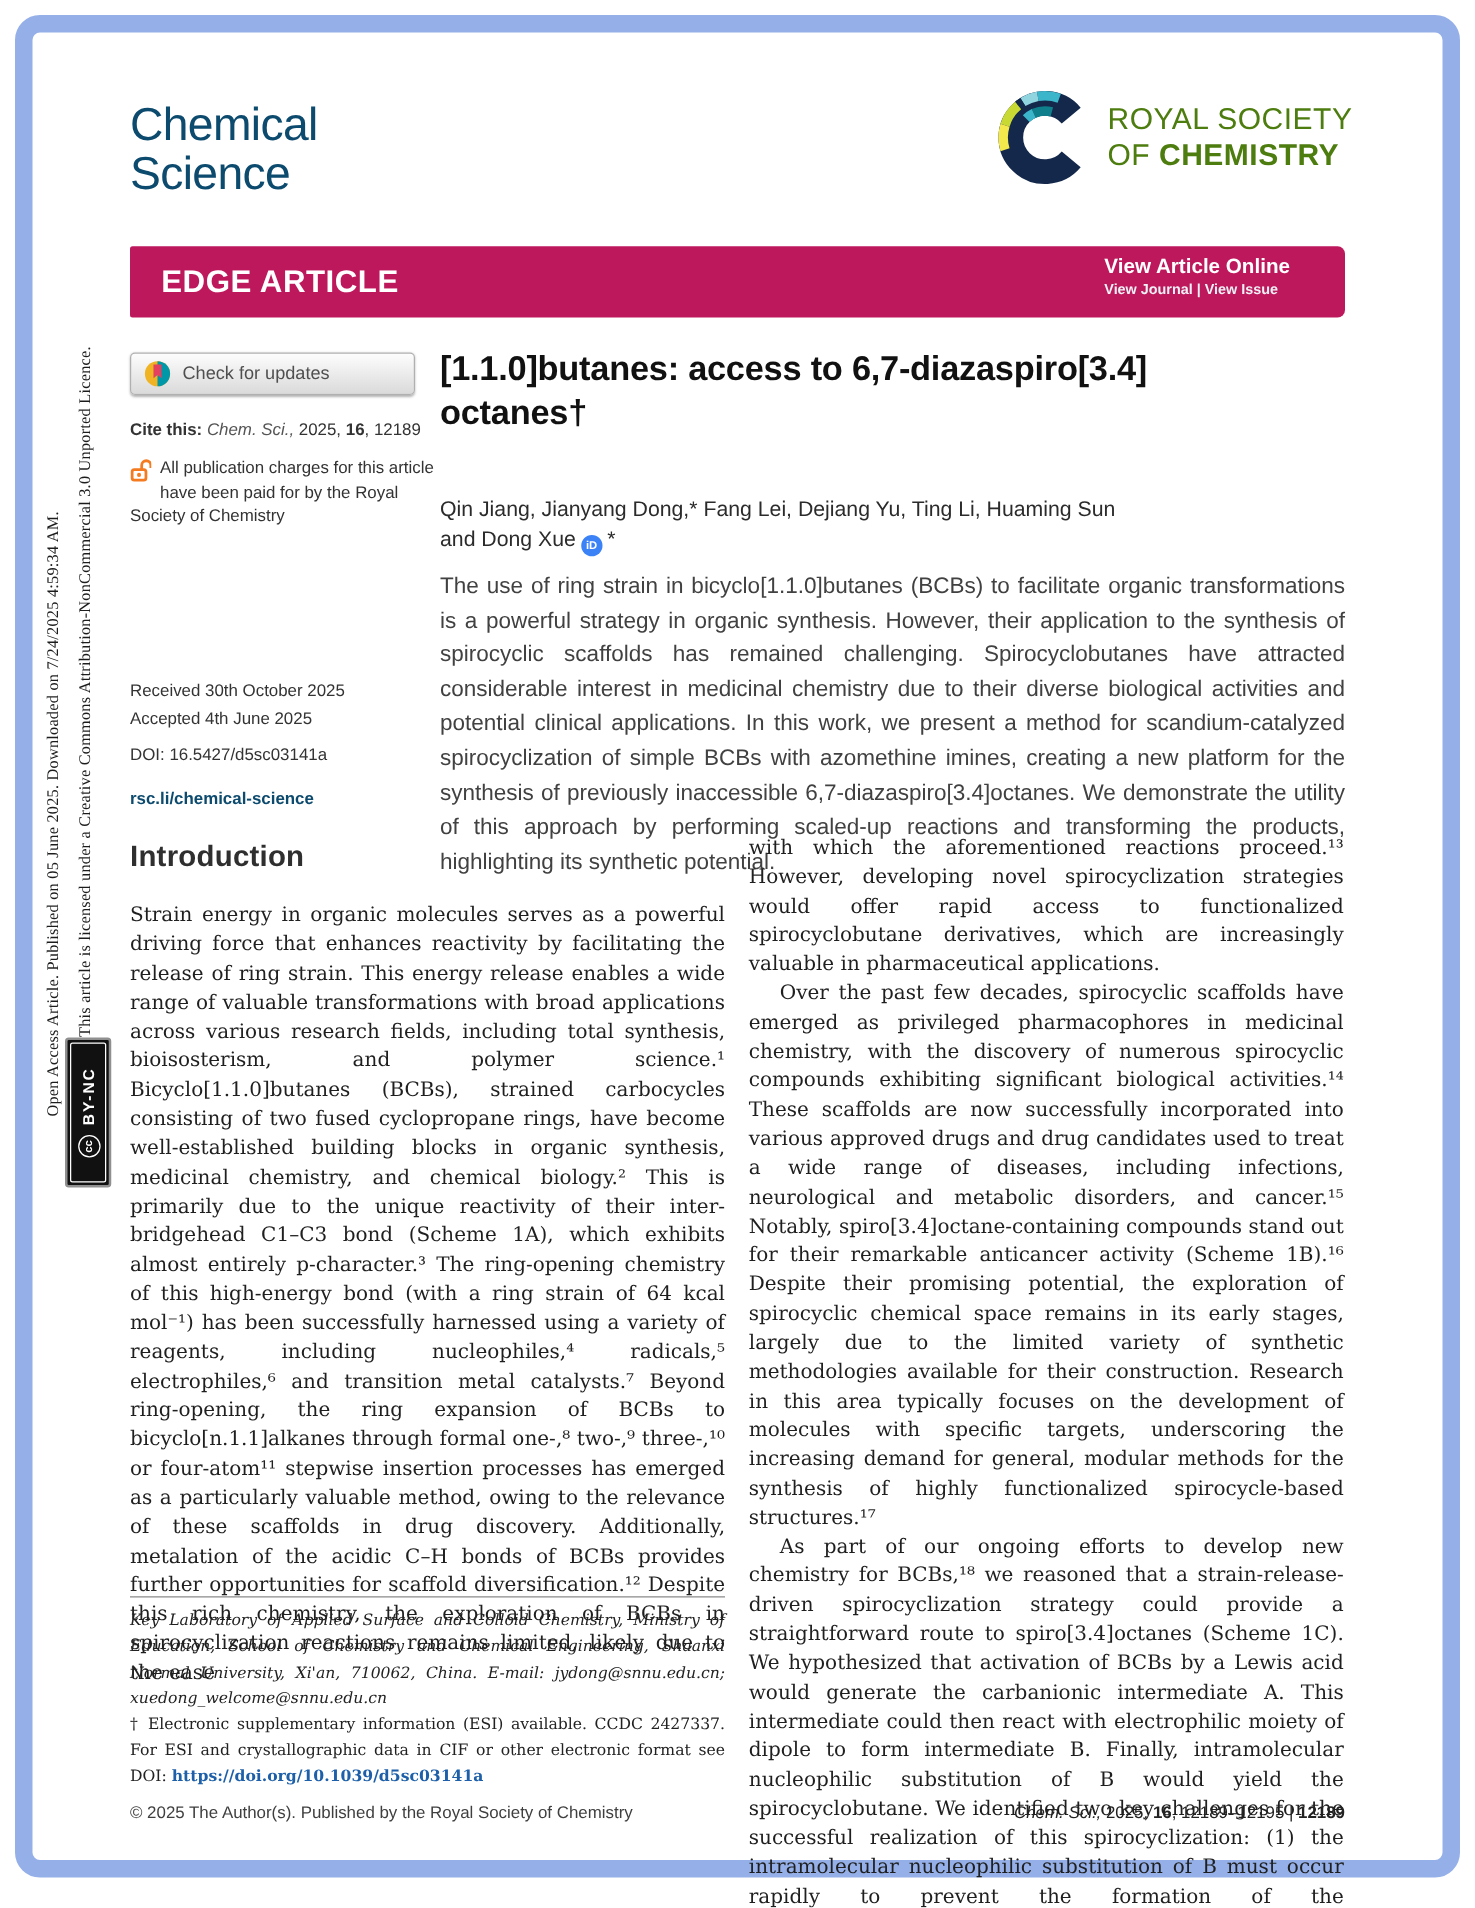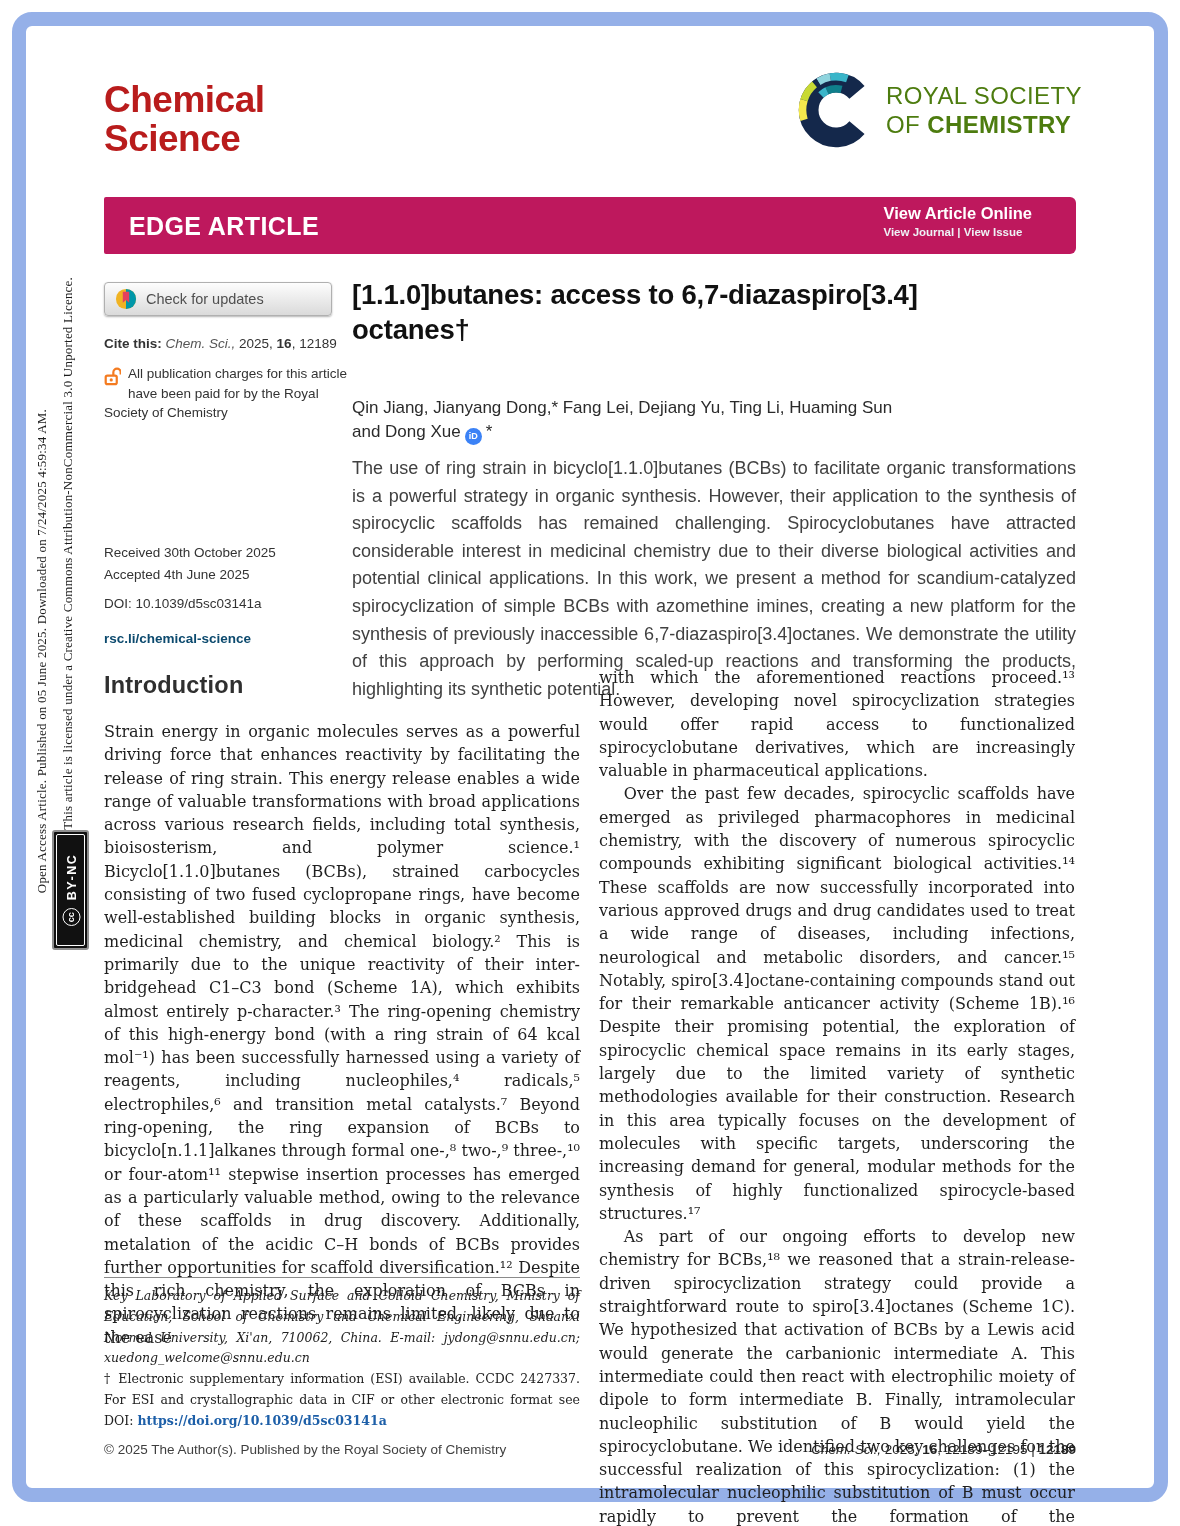--- a/index.html
+++ b/index.html
@@ -37,21 +37,21 @@
   }
   .cc-circle {
     display: inline-block; width: 18px; height: 18px; border: 1.5px solid #fff; border-radius: 50%;
     color: #fff; font-size: 9px; font-weight: 700; line-height: 15px; text-align: center;
   }
   .cc-text { color: #fff; font-weight: 700; font-size: 12.5px; letter-spacing: 1.5px; }
 
   
   .journal-logo {
     position: absolute; left: 104px; top: 80px;
-    font-size: 37px; line-height: 39px; font-weight: 700; color: #b91c1c; letter-spacing: -0.5px;
+    font-size: 37px; line-height: 39px; font-weight: 400; color: #0c4a6e; letter-spacing: -0.5px;
   }
   .rsc-logo { position: absolute; left: 798px; top: 72px; display: flex; gap: 12px; }
   .rsc-c { width: 76px; height: 76px; }
   .rsc-word { padding-top: 9px; font-size: 24px; line-height: 29px; color: #4d7c0f; letter-spacing: 0.4px; }
   .rsc-word b { font-weight: 700; }
 
   .banner {
     position: absolute; left: 104px; top: 197px; width: 972px; height: 57px;
     background: #be185d; border-radius: 2px 6px 6px 2px;
   }
@@ -188,21 +188,21 @@
   <svg class="oa-icon" width="17" height="21" viewBox="0 0 20 24">
     <rect x="2" y="11" width="13" height="10" rx="2" fill="none" stroke="#f47b20" stroke-width="2.6"></rect>
     <circle cx="8.5" cy="16" r="1.9" fill="#f47b20"></circle>
     <path d="M11 11 V7 a4.3 4.3 0 0 1 8.6 0 V9.5" fill="none" stroke="#f47b20" stroke-width="2.6"></path>
   </svg>
   <span>All publication charges for this article have been paid for by the Royal Society of Chemistry</span>
 </p>
 
 <p class="meta-text received">Received 30th October 2025</p>
 <p class="meta-text accepted">Accepted 4th June 2025</p>
-<p class="meta-text doi-line"><span>DOI: </span><span class="doi-val">10.1039/d5sc03141a</span></p>
+<p class="meta-text doi-line"><span>DOI: </span><span class="doi-val">16.5427/d5sc03141a</span></p>
 <p class="meta-text rsc-url">rsc.li/chemical-science</p>
 
 <div class="title-block">
   <div>[1.1.0]butanes: access to 6,7-diazaspiro[3.4]</div>
   <div>octanes†</div>
 </div>
 
 <div class="authors">
   <div>Qin Jiang, Jianyang Dong,* Fang Lei, Dejiang Yu, Ting Li, Huaming Sun</div>
   <div><span>and Dong Xue</span><span class="orcid">iD</span><span>*</span></div>

